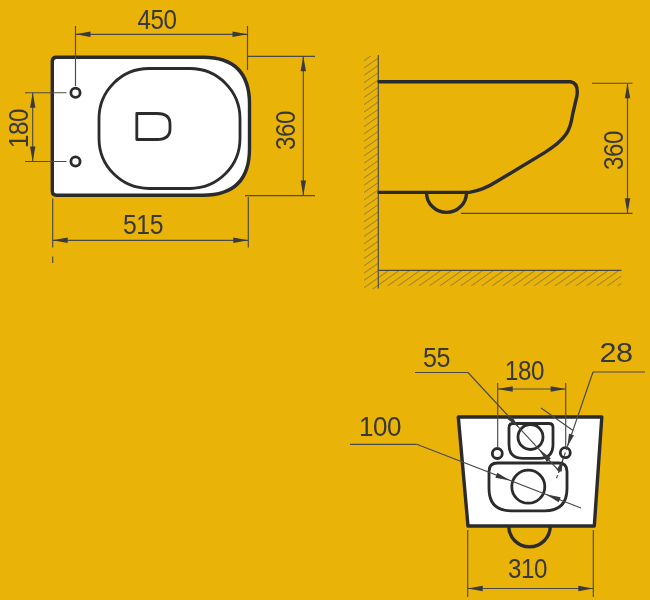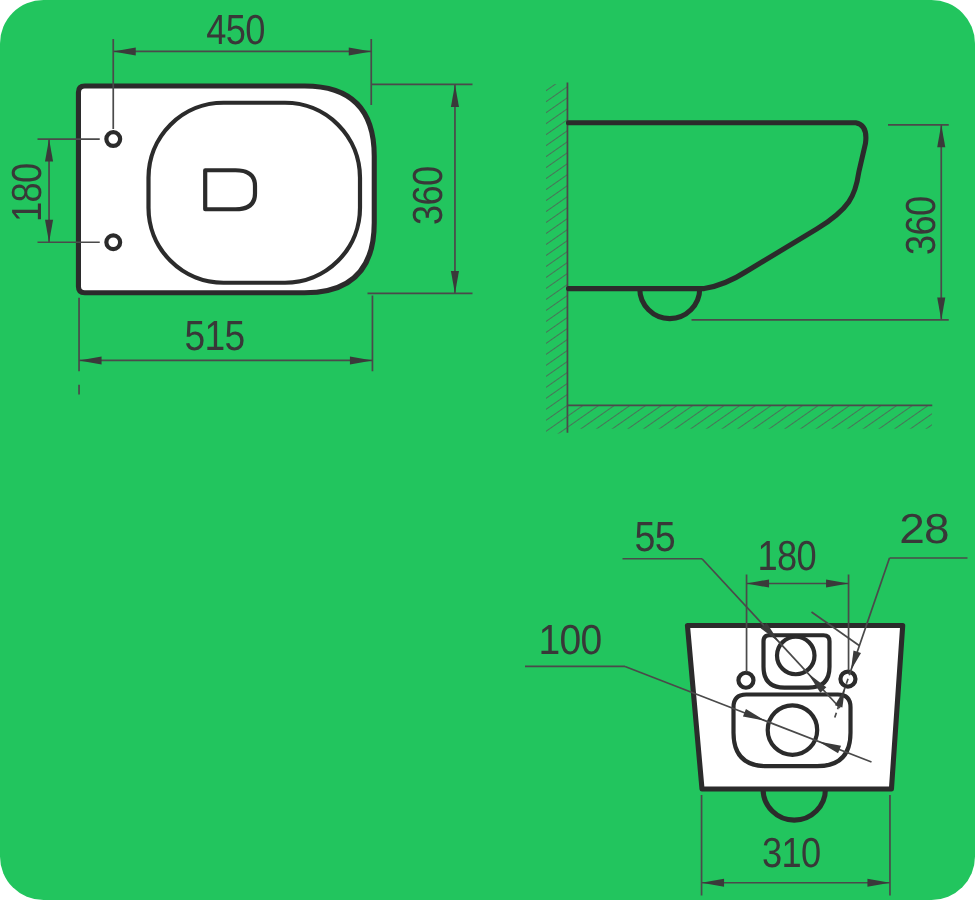--- a/index.html
+++ b/index.html
@@ -1,19 +1,18 @@
 <!DOCTYPE html>
 <html><head>
 <meta charset="utf-8">
 <style>
   html,body { margin:0; padding:0; background:#ffffff; }
   .canvas {
-    position:relative; width:650px; height:600px; background:#22c55e;
+    position:relative; width:650px; height:600px; background:#eab308;
     font-family:"Liberation Sans", sans-serif;
-    border-radius:29px;
   }
   svg { display:block; }
   text {
     font-family:"Liberation Sans", sans-serif;
     font-size:28px; fill:#383838; letter-spacing:-0.5px;
   }
   .thick  { stroke:#2b2b2b; stroke-width:3.4; fill:#ffffff; stroke-linejoin:round; stroke-linecap:round; }
   .thickn { stroke:#2b2b2b; stroke-width:3.4; fill:none;    stroke-linejoin:round; stroke-linecap:round; }
   .med    { stroke:#2b2b2b; stroke-width:2.8; fill:none;    stroke-linejoin:round; stroke-linecap:round; }
   .thin   { stroke:#4a4a4a; stroke-width:1.15; fill:none; }

